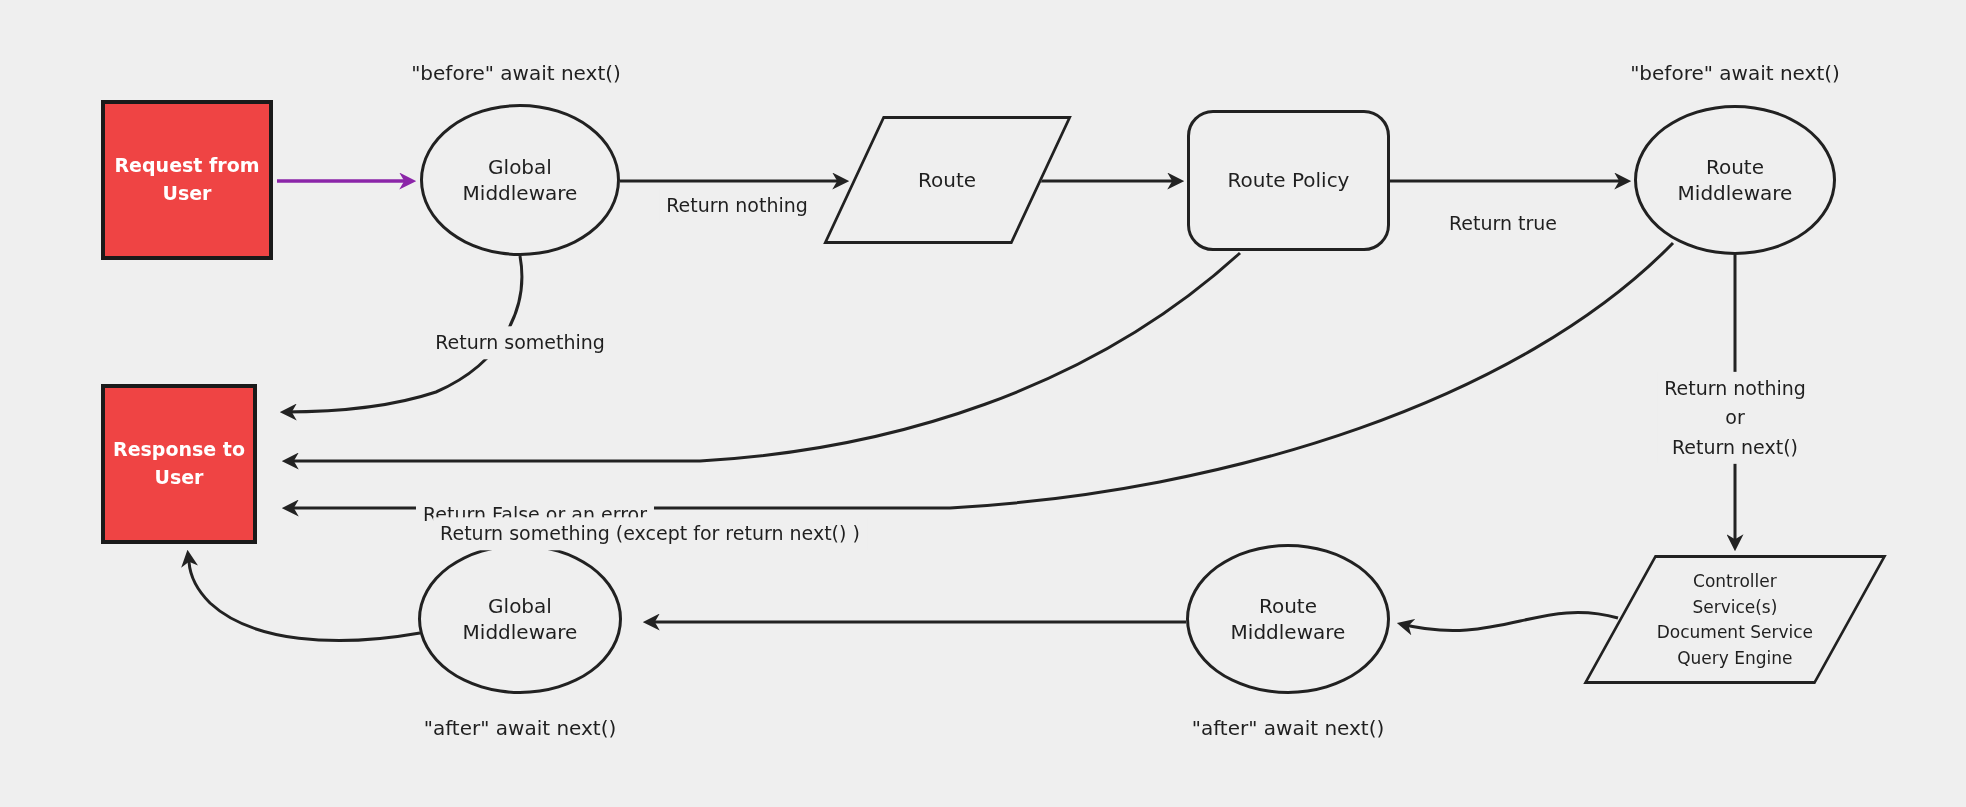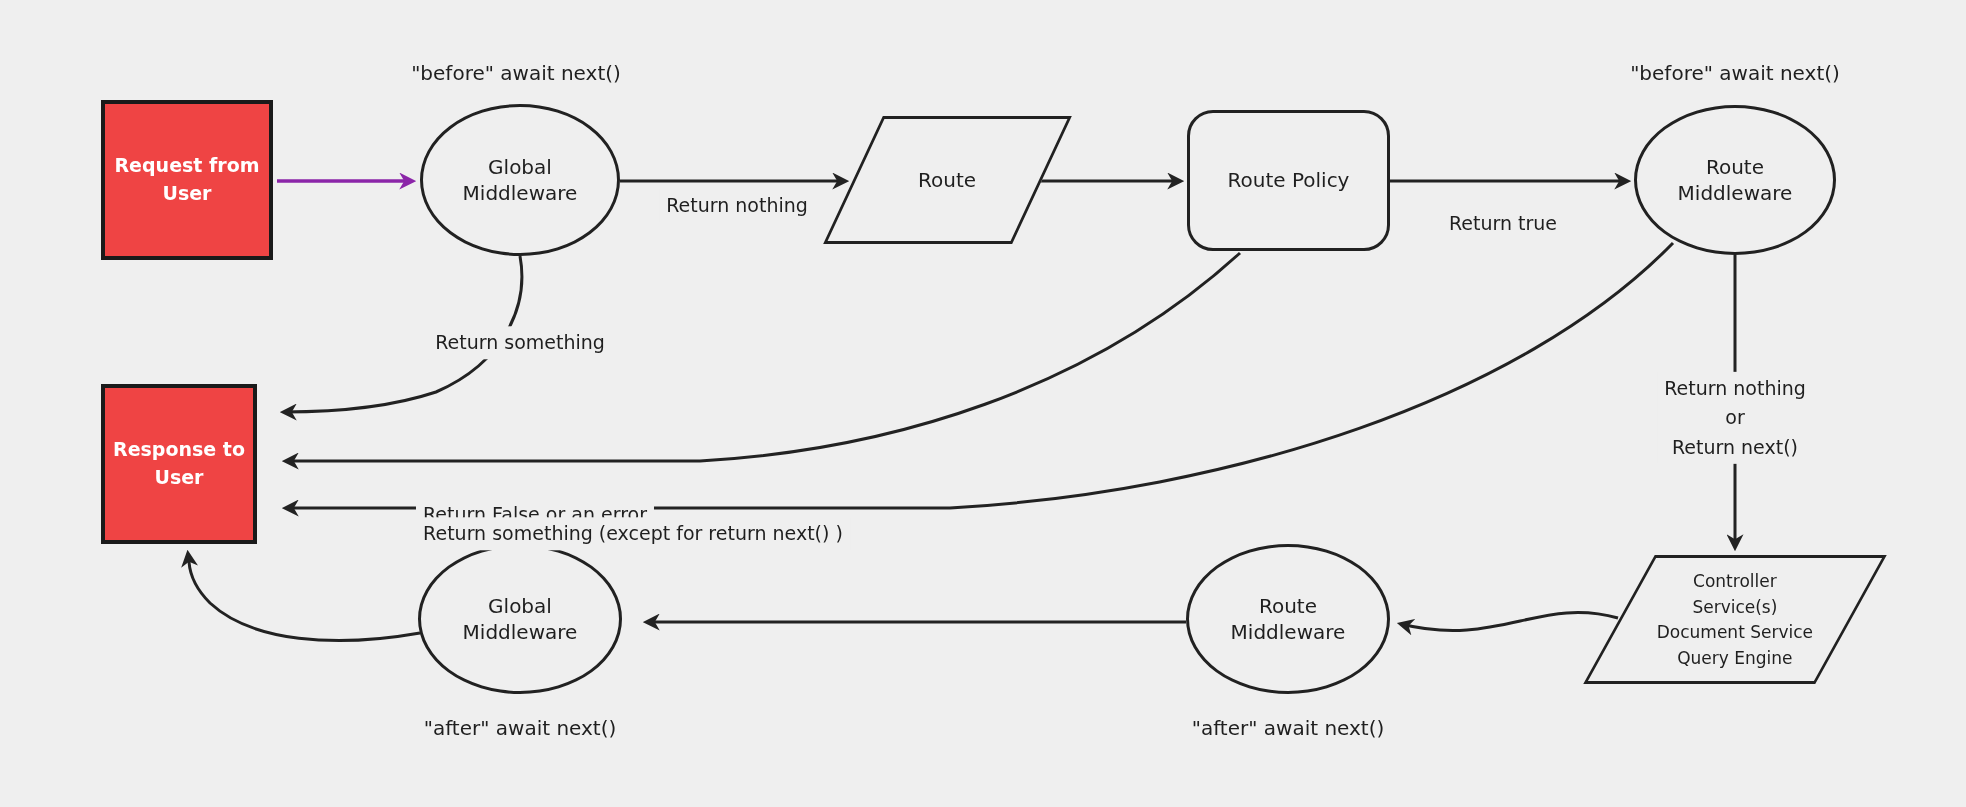--- a/index.html
+++ b/index.html
@@ -123,18 +123,18 @@
 
   <div class="annotation" style="left:516px;top:73px;">"before" await next()</div>
   <div class="annotation" style="left:1735px;top:73px;">"before" await next()</div>
   <div class="annotation" style="left:520px;top:728px;">"after" await next()</div>
   <div class="annotation" style="left:1288px;top:728px;">"after" await next()</div>
 
   <div class="edge-label" style="left:737px;top:181px;">Return nothing</div>
   <div class="edge-label" style="left:1503px;top:199px;">Return true</div>
   <div class="edge-label" style="left:520px;top:318px;">Return something</div>
   <div class="edge-label" style="left:535px;top:490px;">Return False or an error</div>
-  <div class="edge-label" style="left:633px;top:509px;">Return something (except for return next() )</div>
+  <div class="edge-label" style="left:650px;top:509px;">Return something (except for return next() )</div>
   <div class="edge-label" style="left:1735px;top:393px;">Return nothing
 or
 Return next()</div>
 
 </div>
 
 </body></html>

